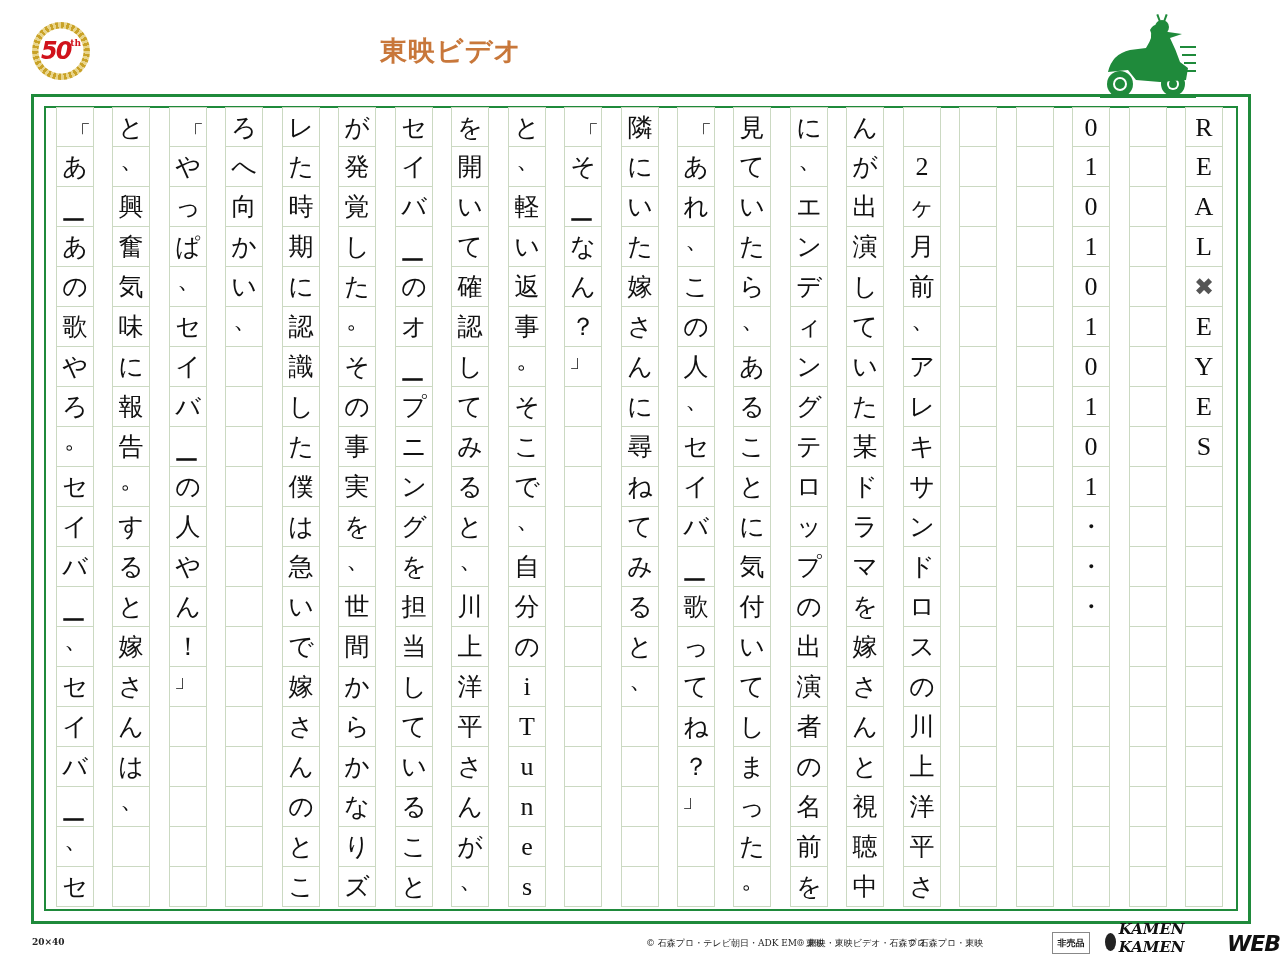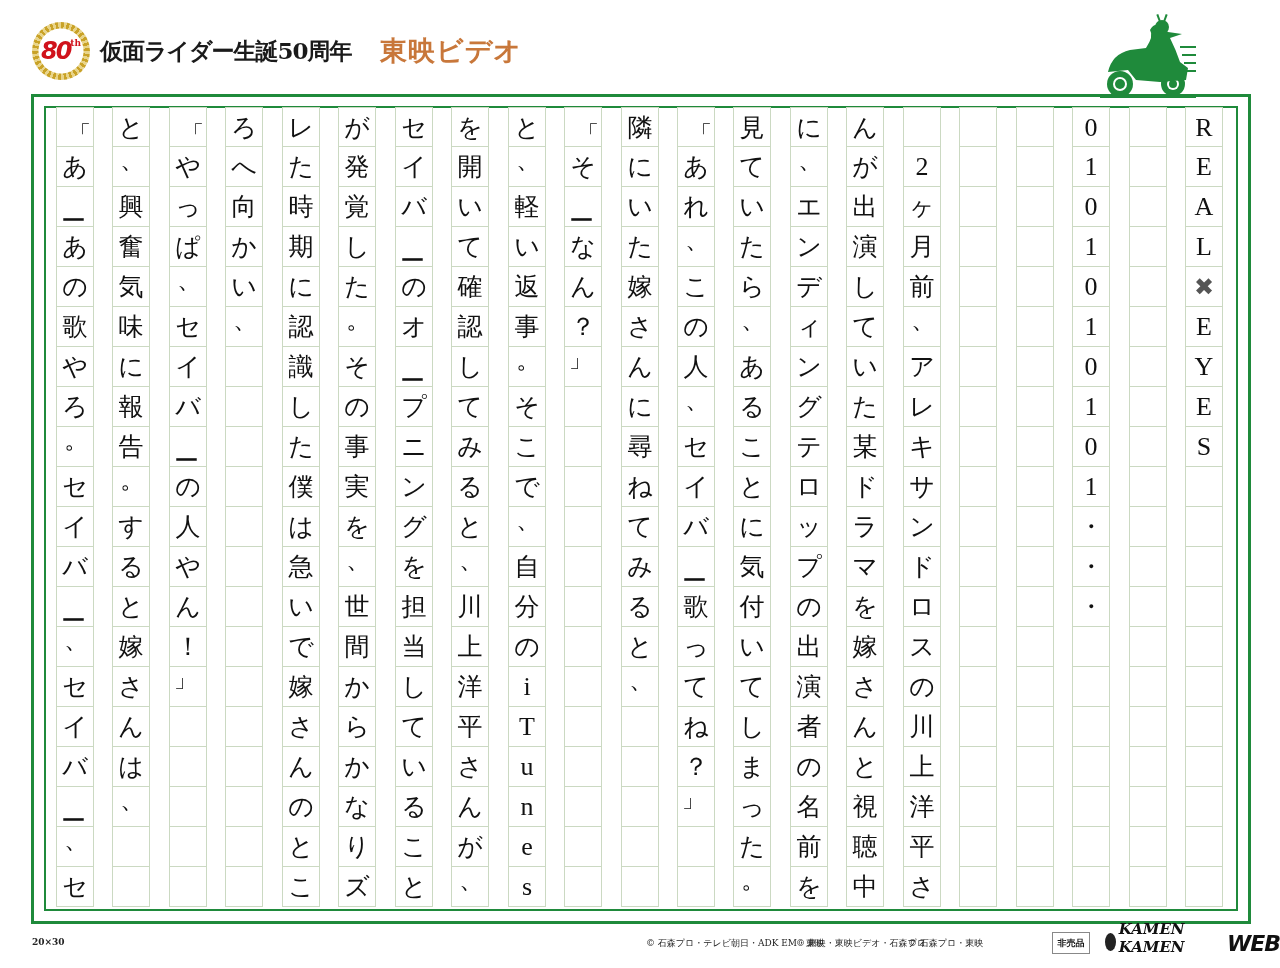--- a/index.html
+++ b/index.html
@@ -44,24 +44,23 @@
   .kr-logo { position:absolute; left:1105px; top:928px; height:28px; display:flex; align-items:flex-end; }
   .kr-logo .kr1 { font-family:"DejaVu Serif",serif; font-style:italic; font-weight:bold; font-size:15px; color:#111; }
   .kr-logo .kr2 { font-family:"DejaVu Sans",sans-serif; font-style:italic; font-weight:bold; font-size:22px; color:#111; margin-left:3px; letter-spacing:-1px; }
   .kr-logo .emblem { width:14px; height:18px; border-radius:50%; background:#222; margin-right:3px; align-self:center; }
 </style>
 </head>
 <body>
 
 <div class="header">
   <div class="logo50">
-    <span class="num">80</span>
+    <span class="num">50</span>
       <span class="th">th</span>
   </div>
-  <div class="title-main">仮面ライダー生誕50周年</div>
   <div class="title-accent">東映ビデオ</div>
 
   <svg class="rider" viewBox="0 0 100 88">
     <g fill="#1f8a3b">
       <circle cx="22" cy="74" r="13"></circle>
       <circle cx="22" cy="74" r="7" fill="#fff"></circle>
       <circle cx="22" cy="74" r="5" fill="#1f8a3b"></circle>
       <circle cx="75" cy="74" r="12"></circle>
       <circle cx="75" cy="74" r="6" fill="#fff"></circle>
       <circle cx="75" cy="74" r="4" fill="#1f8a3b"></circle>
@@ -539,21 +538,21 @@
       <div class="cell punct" style="top: 520px;">、</div>
       <div class="cell" style="top: 560px;">セ</div>
       <div class="cell" style="top: 600px;">イ</div>
       <div class="cell" style="top: 640px;">バ</div>
       <div class="cell" style="top: 680px; writing-mode: vertical-rl;">ー</div>
       <div class="cell punct" style="top: 720px;">、</div>
       <div class="cell" style="top: 760px;">セ</div>
     </div>
   </div>
 
-<div class="footer-left">20×30</div>
+<div class="footer-left">20×40</div>
 <div class="footer-copy" style="left:646px">© 石森プロ・テレビ朝日・ADK EM・東映</div>
 <div class="footer-copy" style="left:796px">© 東映・東映ビデオ・石森プロ</div>
 <div class="footer-copy" style="left:908px">© 石森プロ・東映</div>
 <div class="badge">非売品</div>
 <div class="kr-logo">
   <span class="emblem"></span>
   <span class="kr1">KAMEN KAMEN</span>
   <span class="kr2">WEB</span>
 </div>
 

